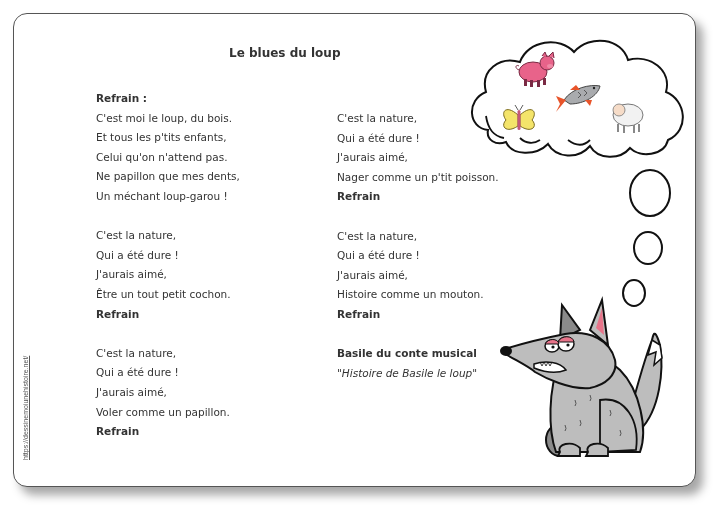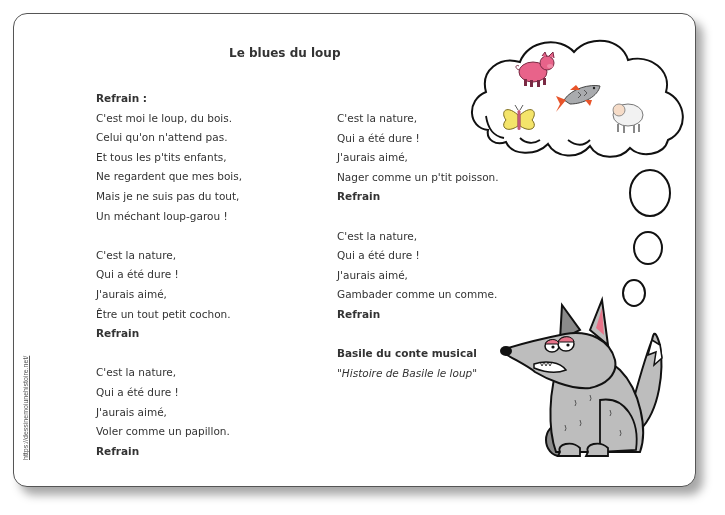--- a/index.html
+++ b/index.html
@@ -39,24 +39,23 @@
 
 <div class="card"></div>
 
 <a class="url">https://dessinemoiunehistoire.net/</a>
 
 <div class="title">Le blues du loup</div>
 
 <div class="col" id="left">
   <div class="line bold">Refrain :</div>
   <div class="line">C'est moi le loup, du bois.</div>
+  <div class="line">Et tous les p'tits enfants,</div>
   <div class="line">Celui qu'on n'attend pas.</div>
-  <div class="line">Et tous les p'tits enfants,</div>
-  <div class="line">Ne regardent que mes bois,</div>
-  <div class="line">Mais je ne suis pas du tout,</div>
+  <div class="line">Ne papillon que mes dents,</div>
   <div class="line">Un méchant loup-garou !</div>
   <div class="gap"></div>
   <div class="line">C'est la nature,</div>
   <div class="line">Qui a été dure !</div>
   <div class="line">J'aurais aimé,</div>
   <div class="line">Être un tout petit cochon.</div>
   <div class="line bold">Refrain</div>
   <div class="gap"></div>
   <div class="line">C'est la nature,</div>
   <div class="line">Qui a été dure !</div>
@@ -68,21 +67,21 @@
 <div class="col" id="right">
   <div class="line">C'est la nature,</div>
   <div class="line">Qui a été dure !</div>
   <div class="line">J'aurais aimé,</div>
   <div class="line">Nager comme un p'tit poisson.</div>
   <div class="line bold">Refrain</div>
   <div class="gap"></div>
   <div class="line">C'est la nature,</div>
   <div class="line">Qui a été dure !</div>
   <div class="line">J'aurais aimé,</div>
-  <div class="line">Gambader comme un comme.</div>
+  <div class="line">Histoire comme un mouton.</div>
   <div class="line bold">Refrain</div>
 </div>
 
 <div class="col" id="credit">
   <div class="line bold">Basile du conte musical</div>
   <div class="line"><span>"</span><span class="it">Histoire de Basile le loup</span><span>"</span></div>
 </div>
 
 <svg class="art" width="725" height="515" viewBox="0 0 725 515">
 

